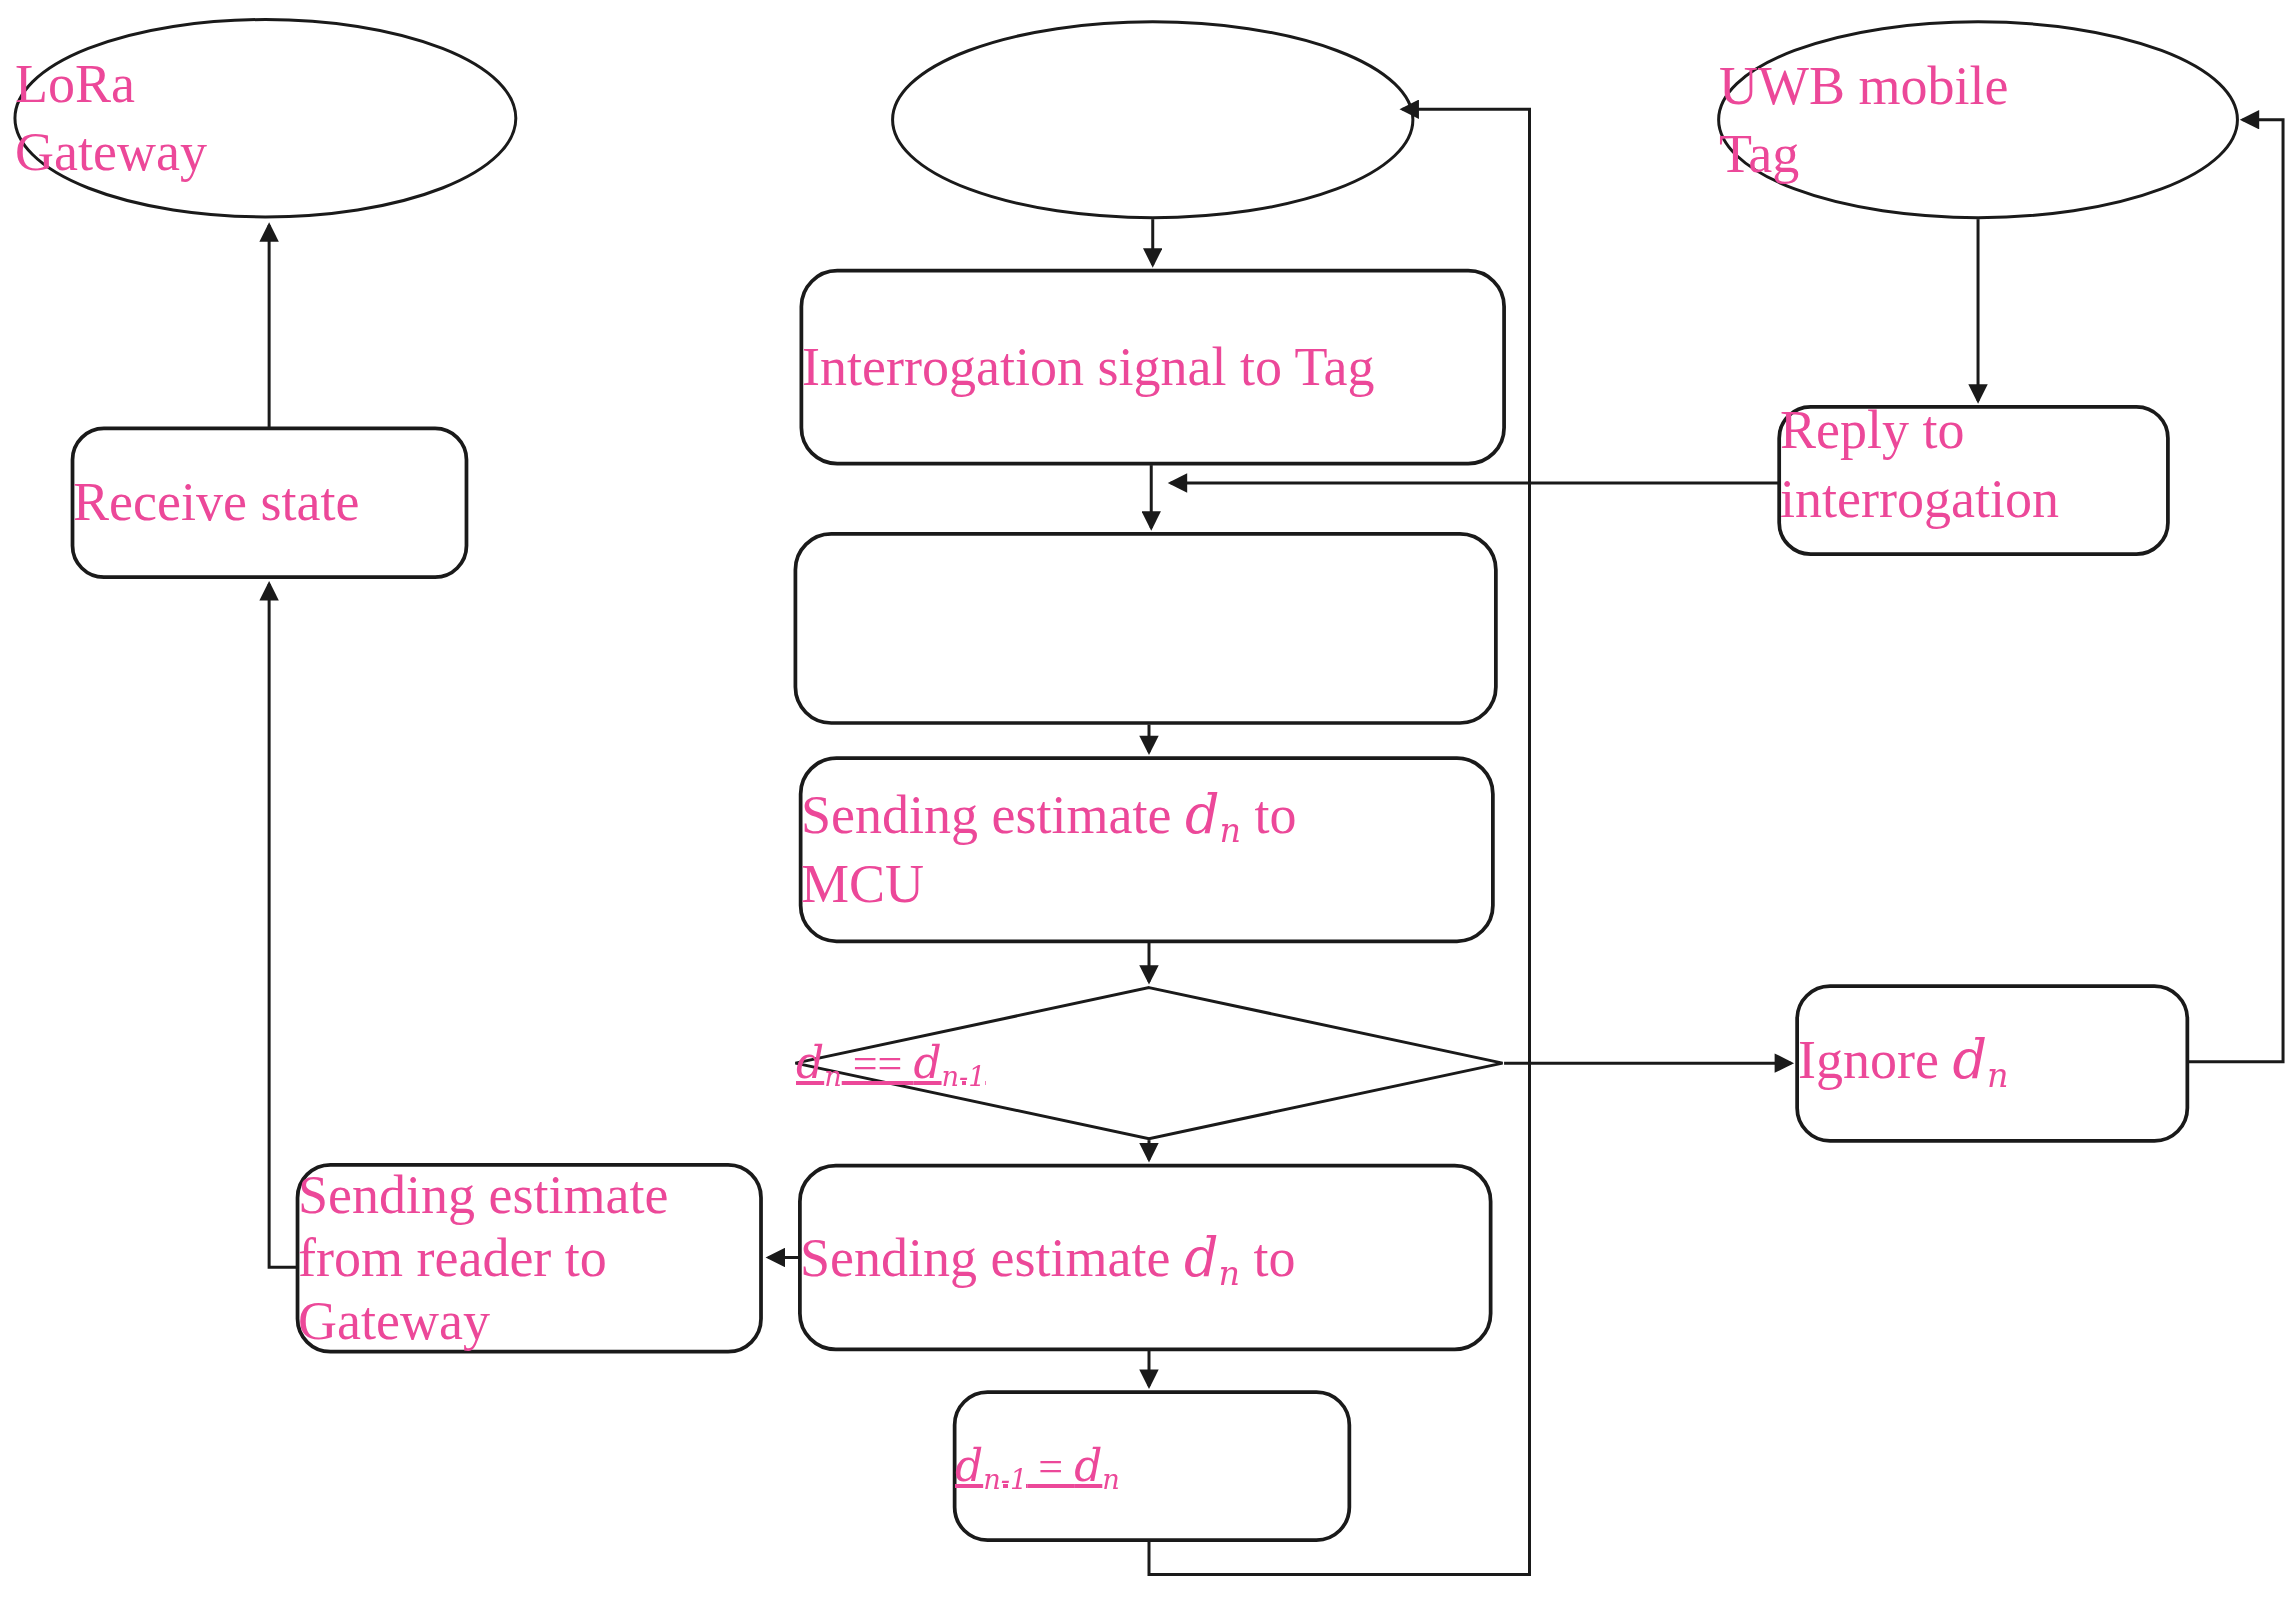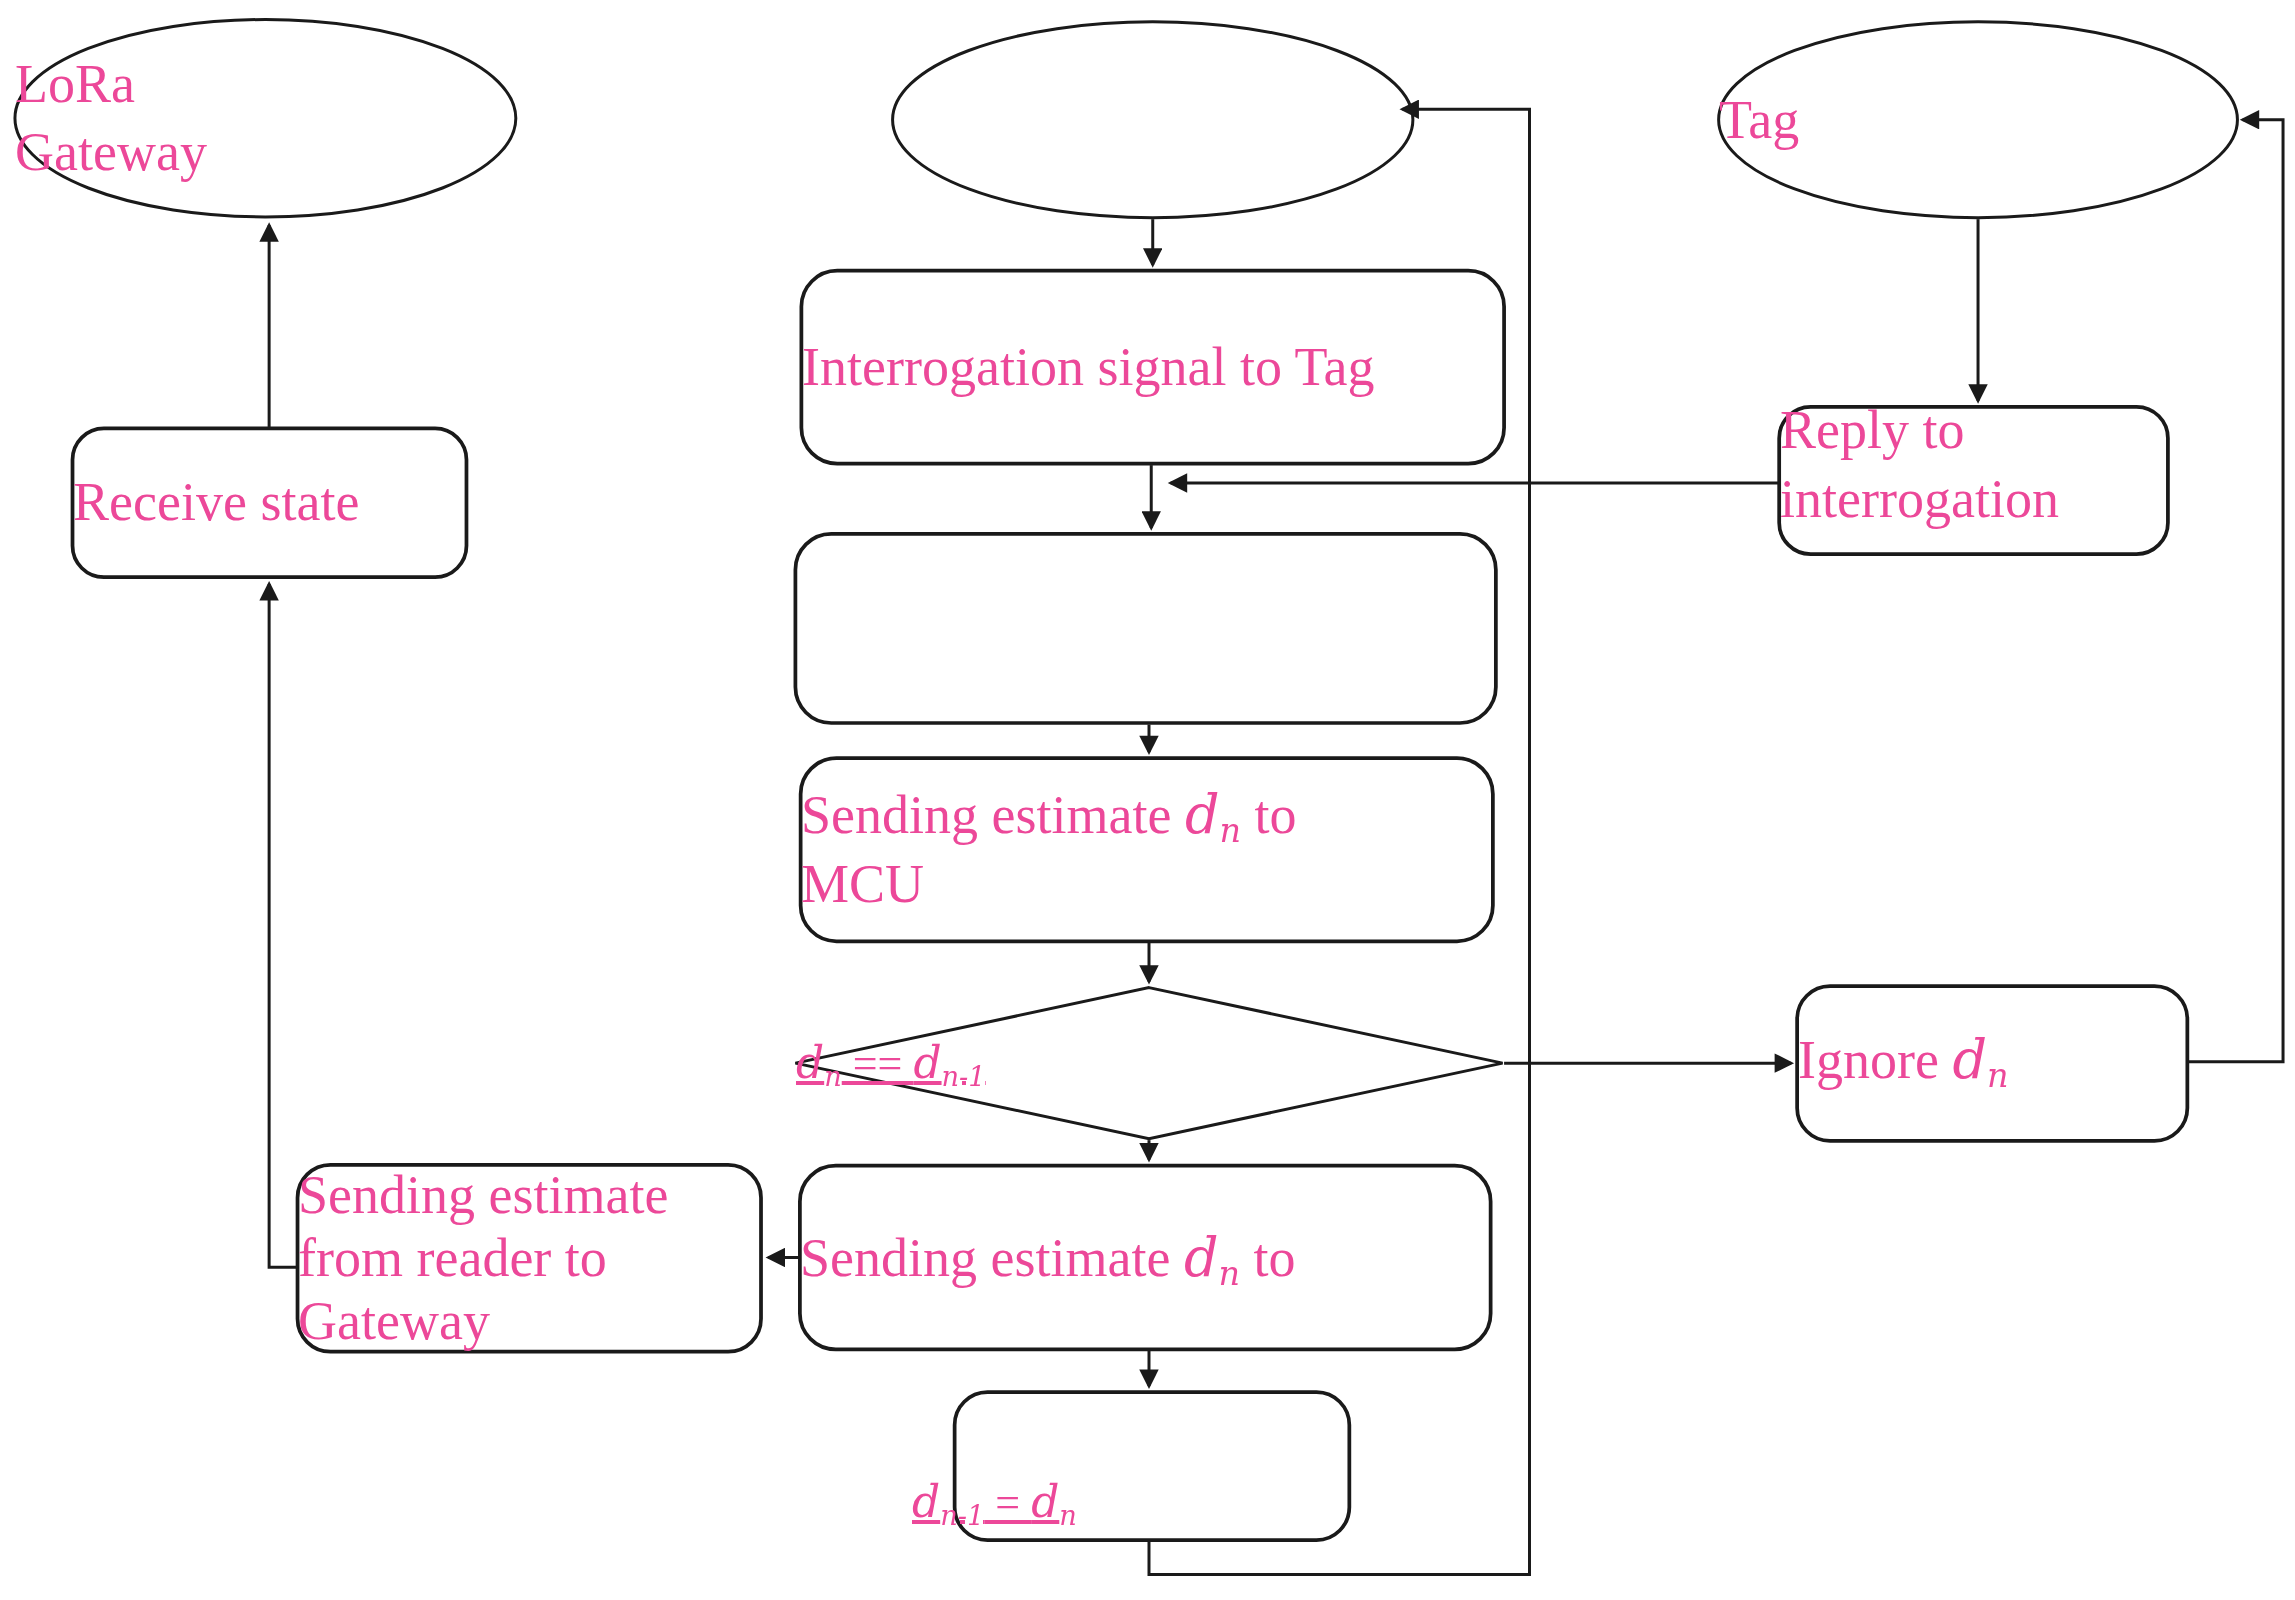--- a/index.html
+++ b/index.html
@@ -75,20 +75,21 @@
     </g>
   </svg>
 
   <div class="label" style="left:15px;top:19.4px;width:501px;height:197px;">
     <div class="tline"><span>LoRa</span></div>
     <div class="tline"><span>Gateway</span></div>
   </div>
 
 
   <div class="label" style="left:1719px;top:22px;width:519px;height:196px;">
+    <div class="tline"><span>UWB mobile</span></div>
     <div class="tline"><span>Tag</span></div>
   </div>
 
   <div class="label" style="left:73px;top:428px;width:394px;height:149px;">
     <div class="tline"><span>Receive state</span></div>
   </div>
 
   <div class="label" style="left:802px;top:271px;width:703px;height:193px;">
     <div class="tline"><span>Interrogation signal to Tag</span></div>
   </div>
@@ -111,21 +112,21 @@
   <div class="label" style="left:800px;top:1166px;width:691px;height:184px;">
     <div class="tline"><span>Sending estimate </span><span class="mvar">d</span><sub>n</sub><span> to</span></div>
   </div>
 
   <div class="label tight" style="left:298px;top:1165px;width:464px;height:187px;">
     <div class="tline"><span>Sending estimate</span></div>
     <div class="tline"><span>from reader to</span></div>
     <div class="tline"><span>Gateway</span></div>
   </div>
 
-  <div class="label big-math" style="left:912px;top:1392px;width:395px;height:148px;margin-top:36px;">
+  <div class="label big-math" style="left:955px;top:1392px;width:395px;height:148px;">
     <div class="tline"><span class="mvar">d</span><sub>n-1</sub><span> = </span><span class="mvar">d</span><sub>n</sub></div>
   </div>
 
   <div class="label" style="left:1798px;top:986px;width:390px;height:148px;">
     <div class="tline"><span>Ignore </span><span class="mvar">d</span><sub>n</sub></div>
   </div>
 
 </div>
 
 

